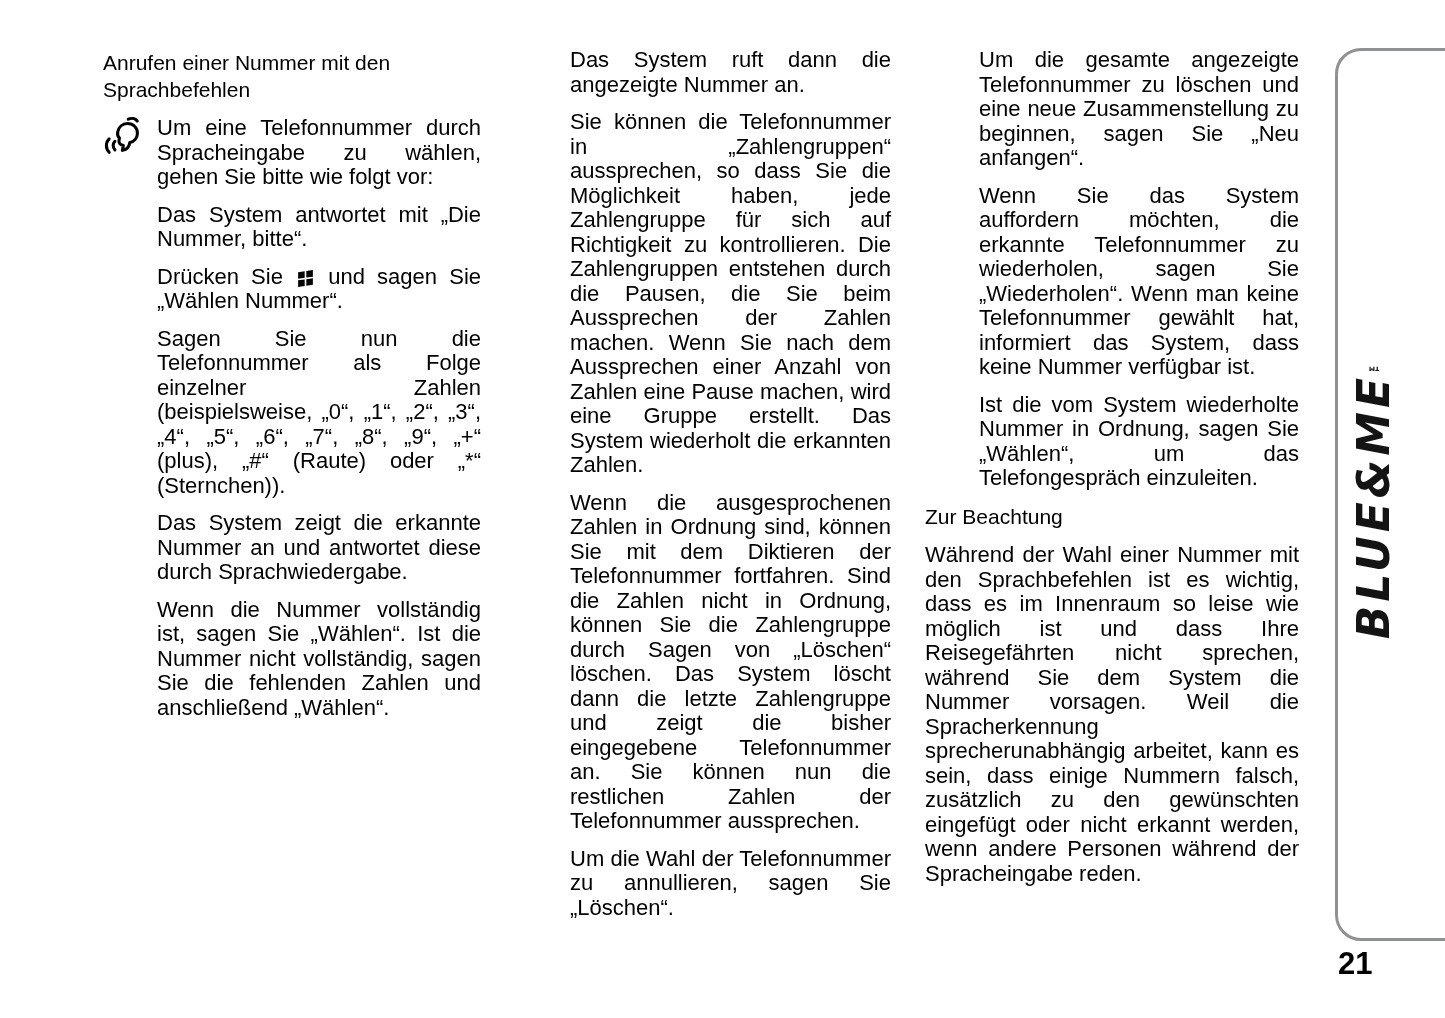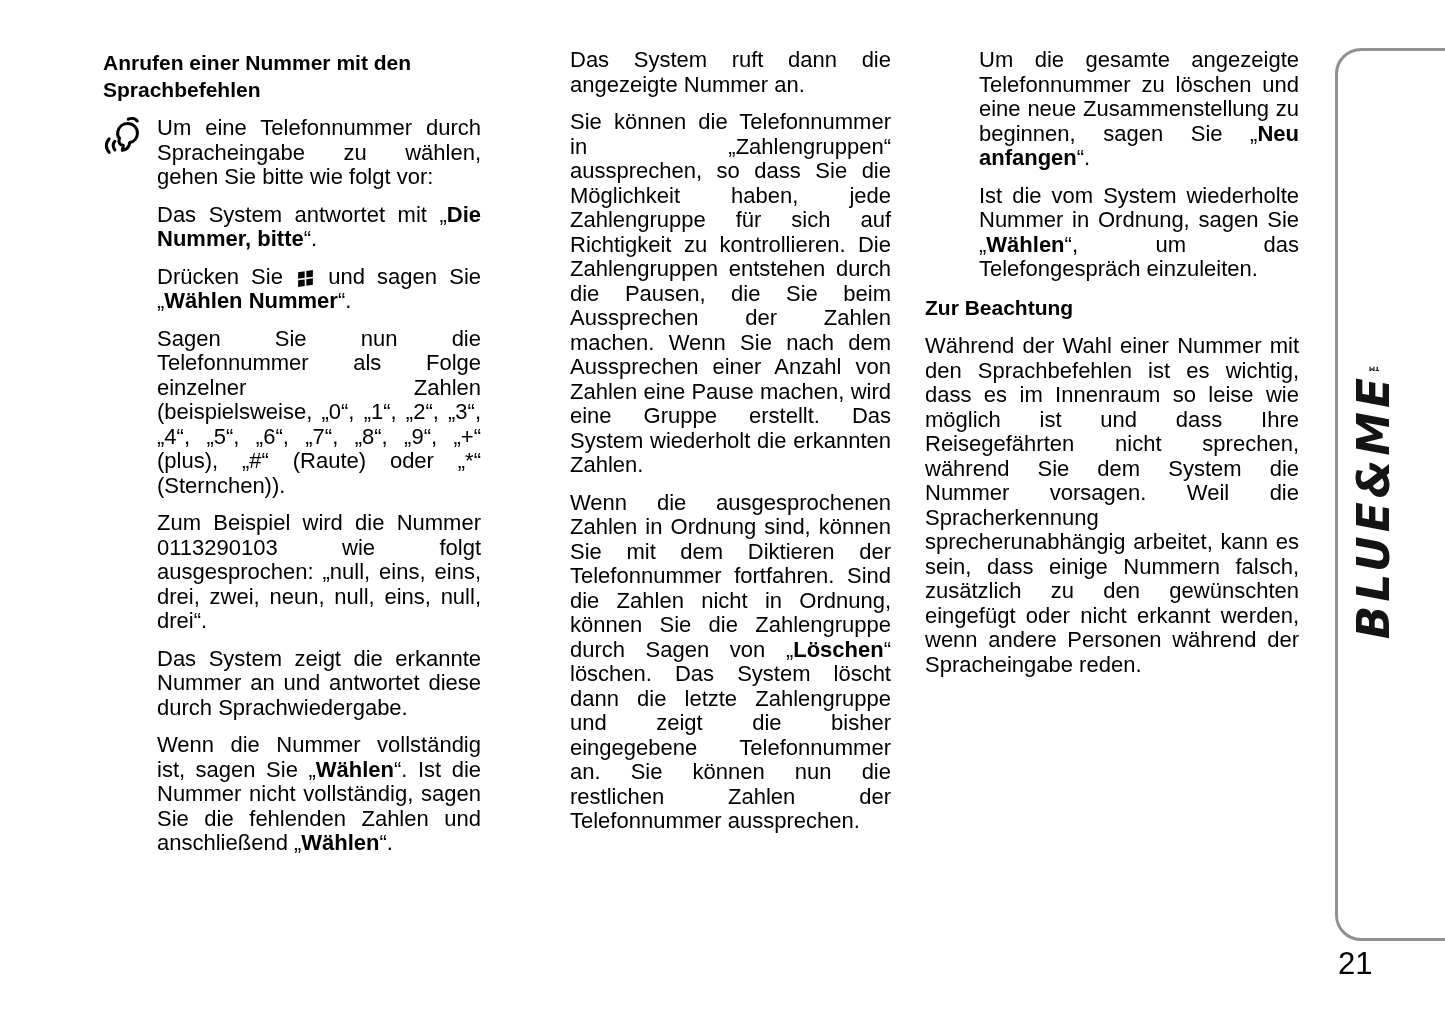--- a/index.html
+++ b/index.html
@@ -21,21 +21,21 @@
     hyphens:auto;
   }
   .col-heading{
     position:relative;
     margin:10px 0 13px 0;
     font-size:21px;line-height:26.5px;
     font-weight:bold;text-align:left;
   }
   .col-heading:first-child{margin-top:2px}
   .indent{margin-left:54px}
-  .b{font-weight:bold}
+  .b{font-weight:normal}
 
   .margin-icon{
     position:absolute;left:-56px;top:-3px;
     width:46px;height:46px;display:block;
   }
   .margin-icon svg{display:block}
   .inline-icon{
     display:inline-block;vertical-align:-3px;margin:0 2px;line-height:0;
   }
 
@@ -49,21 +49,21 @@
     position:absolute;left:1350px;top:356px;
     writing-mode:vertical-rl;transform:rotate(180deg);
     font-family:"DejaVu Sans","Liberation Sans",sans-serif;
     font-style:italic;font-weight:bold;
     font-size:44px;letter-spacing:4px;color:#141414;
     line-height:1.1;white-space:nowrap;
   }
   .sidebar-logo .tm{font-size:15px;letter-spacing:0;font-weight:bold}
   .page-number{
     position:absolute;left:1338px;top:946px;
-    font-size:31px;font-weight:normal;color:#000;
+    font-size:31px;font-weight:bold;color:#000;
   }
 </style>
 </head>
 <body>
 
 <div>
   <div class="col" id="col1">
       <p class="col-heading"><span class="b">Anrufen einer Nummer mit den Sprachbefehlen</span></p>
       <p class="para indent"><span class="margin-icon">
           <svg viewBox="0 0 48 48" width="46" height="46">
@@ -78,31 +78,32 @@
       <p class="para indent"><span>Das System antwortet mit „</span><span class="b">Die Nummer, bitte</span><span>“.</span></p>
       <p class="para indent"><span>Drücken Sie </span><span class="inline-icon"><svg viewBox="0 0 20 22" width="17" height="18">
             <g transform="skewY(-8) translate(0,3)">
               <rect x="1" y="1" width="8" height="8" fill="#000"></rect>
               <rect x="11" y="1" width="8" height="8" fill="#000"></rect>
               <rect x="1" y="11" width="8" height="8" fill="#000"></rect>
               <rect x="11" y="11" width="8" height="8" fill="#000"></rect>
             </g>
           </svg></span><span> und sagen Sie „</span><span class="b">Wählen Nummer</span><span>“.</span></p>
       <p class="para indent"><span>Sagen Sie nun die Telefonnummer als Folge einzelner Zahlen (beispielsweise, „0“, „1“, „2“, „3“, „4“, „5“, „6“, „7“, „8“, „9“, „+“ (plus), „#“ (Raute) oder „*“ (Sternchen)).</span></p>
-      <p class="para indent"><span>Zum Beispiel wird die Nummer 0113290103 wie folgt ausgesprochen: „null, eins, eins, drei, zwei, neun, null, eins, null, drei“.</span></p>
       <p class="para indent"><span>Das System zeigt die erkannte Nummer an und antwortet diese durch Sprachwiedergabe.</span></p>
       <p class="para indent"><span>Wenn die Nummer vollständig ist, sagen Sie „</span><span class="b">Wählen</span><span>“. Ist die Nummer nicht vollständig, sagen Sie die fehlenden Zahlen und anschließend „</span><span class="b">Wählen</span><span>“.</span></p>
     </div>
   <div class="col" id="col2">
       <p class="para"><span>Das System ruft dann die angezeigte Nummer an.</span></p>
       <p class="para"><span>Sie können die Telefonnummer in „Zahlengruppen“ aussprechen, so dass Sie die Möglichkeit haben, jede Zahlengruppe für sich auf Richtigkeit zu kontrollieren. Die Zahlengruppen entstehen durch die Pausen, die Sie beim Aussprechen der Zahlen machen. Wenn Sie nach dem Aussprechen einer Anzahl von Zahlen eine Pause machen, wird eine Gruppe erstellt. Das System wiederholt die erkannten Zahlen.</span></p>
       <p class="para"><span>Wenn die ausgesprochenen Zahlen in Ordnung sind, können Sie mit dem Diktieren der Telefonnummer fortfahren. Sind die Zahlen nicht in Ordnung, können Sie die Zahlengruppe durch Sagen von „</span><span class="b">Löschen</span><span>“ löschen. Das System löscht dann die letzte Zahlengruppe und zeigt die bisher eingegebene Telefonnummer an. Sie können nun die restlichen Zahlen der Telefonnummer aussprechen.</span></p>
+      <p class="para"><span>Um die Wahl der Telefonnummer zu annullieren, sagen Sie „</span><span class="b">Löschen</span><span>“.</span></p>
     </div>
   <div class="col" id="col3">
       <p class="para indent"><span>Um die gesamte angezeigte Telefonnummer zu löschen und eine neue Zusammenstellung zu beginnen, sagen Sie „</span><span class="b">Neu anfangen</span><span>“.</span></p>
+      <p class="para indent"><span>Wenn Sie das System auffordern möchten, die erkannte Telefonnummer zu wiederholen, sagen Sie „</span><span class="b">Wiederholen</span><span>“. Wenn man keine Telefonnummer gewählt hat, informiert das System, dass keine Nummer verfügbar ist.</span></p>
       <p class="para indent"><span>Ist die vom System wiederholte Nummer in Ordnung, sagen Sie „</span><span class="b">Wählen</span><span>“, um das Telefongespräch einzuleiten.</span></p>
       <p class="col-heading"><span class="b">Zur Beachtung</span></p>
       <p class="para"><span>Während der Wahl einer Nummer mit den Sprachbefehlen ist es wichtig, dass es im Innenraum so leise wie möglich ist und dass Ihre Reisegefährten nicht sprechen, während Sie dem System die Nummer vorsagen. Weil die Spracherkennung sprecherunabhängig arbeitet, kann es sein, dass einige Nummern falsch, zusätzlich zu den gewünschten eingefügt oder nicht erkannt werden, wenn andere Personen während der Spracheingabe reden.</span></p>
     </div>
 
   <div class="sidebar-frame"></div>
   <div class="sidebar-logo">
     <span>BLUE&amp;ME</span><span class="tm">™</span>
   </div>
   <div class="page-number">21</div>

